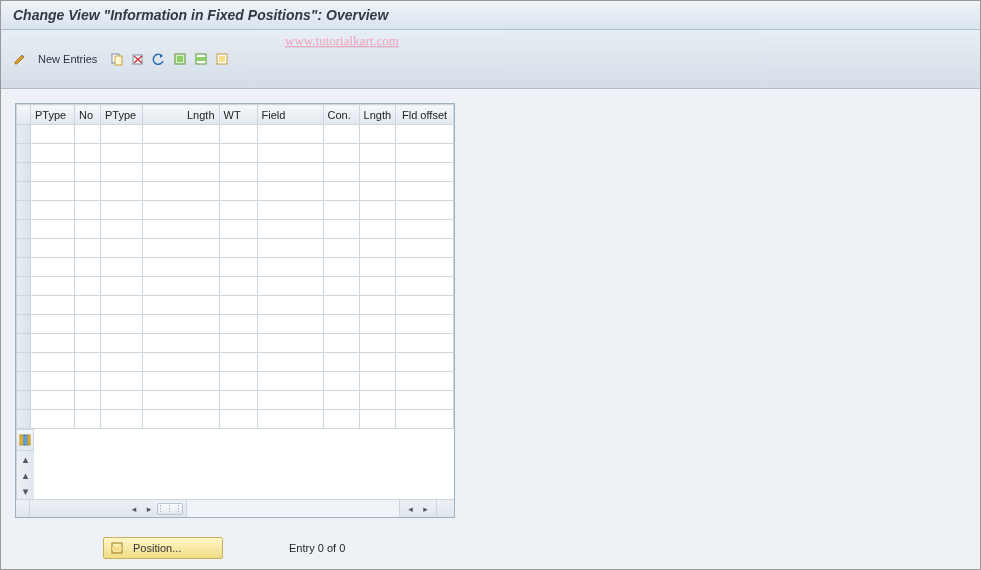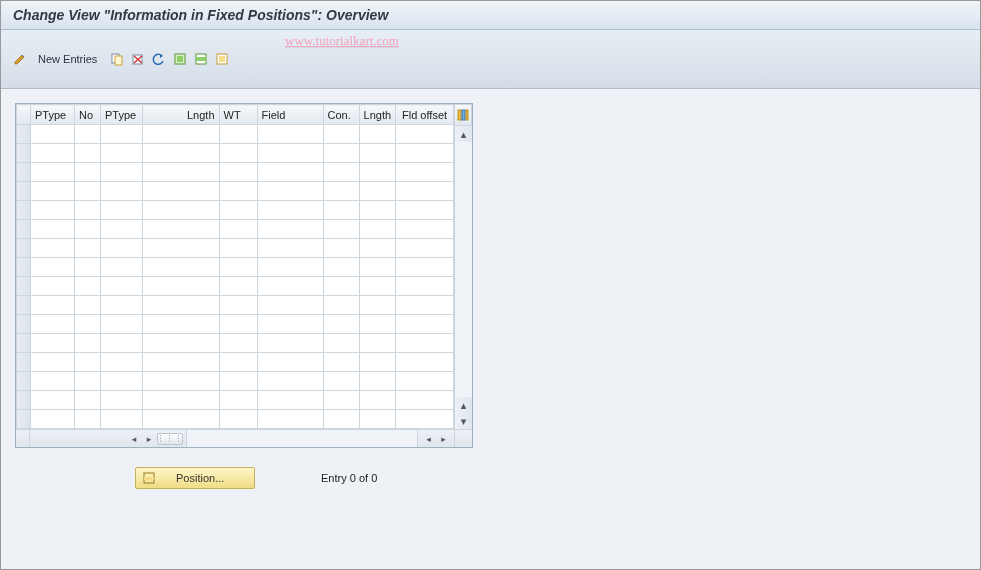--- a/index.html
+++ b/index.html
@@ -81,20 +81,21 @@
       height: 18px;
       width: 36px;
     }
     .table-area {
       display: inline-block;
       border: 1px solid #9fb1bf;
       background: #fff;
     }
     .table-container {
       display: flex;
+      flex-direction: column;
     }
     .grid {
       border-collapse: collapse;
       table-layout: fixed;
     }
     .grid th {
       background: linear-gradient(to bottom, #f6f8fa 0%, #e1e8ef 100%);
       border: 1px solid #cdd6de;
       font-weight: normal;
       text-align: left;
@@ -163,29 +164,29 @@
     }
     .hscroll-row .nav-right{
       width:36px;display:flex;align-items:center;justify-content:center;gap:1px;
     }
     .footer-row {
       margin-top: 18px;
       display: flex;
       align-items: center;
     }
     .position-btn {
-      margin-left: 120px;
+      margin-left: 88px;
       width: 120px;
       height: 22px;
       background: linear-gradient(to bottom, #fff7c8 0%, #f0dc86 100%);
       border: 1px solid #c7b25b;
       border-radius: 2px;
       display: inline-flex;
       align-items: center;
-      gap: 20px;
+      gap: 9px;
       padding: 0 6px;
       cursor: pointer;
       color: #333;
       font-size: 11px;
     }
     .position-btn .ic {
       width:14px;height:14px;display:inline-flex;align-items:center;justify-content:center;
     }
     .entry-text {
       margin-left: 66px;

